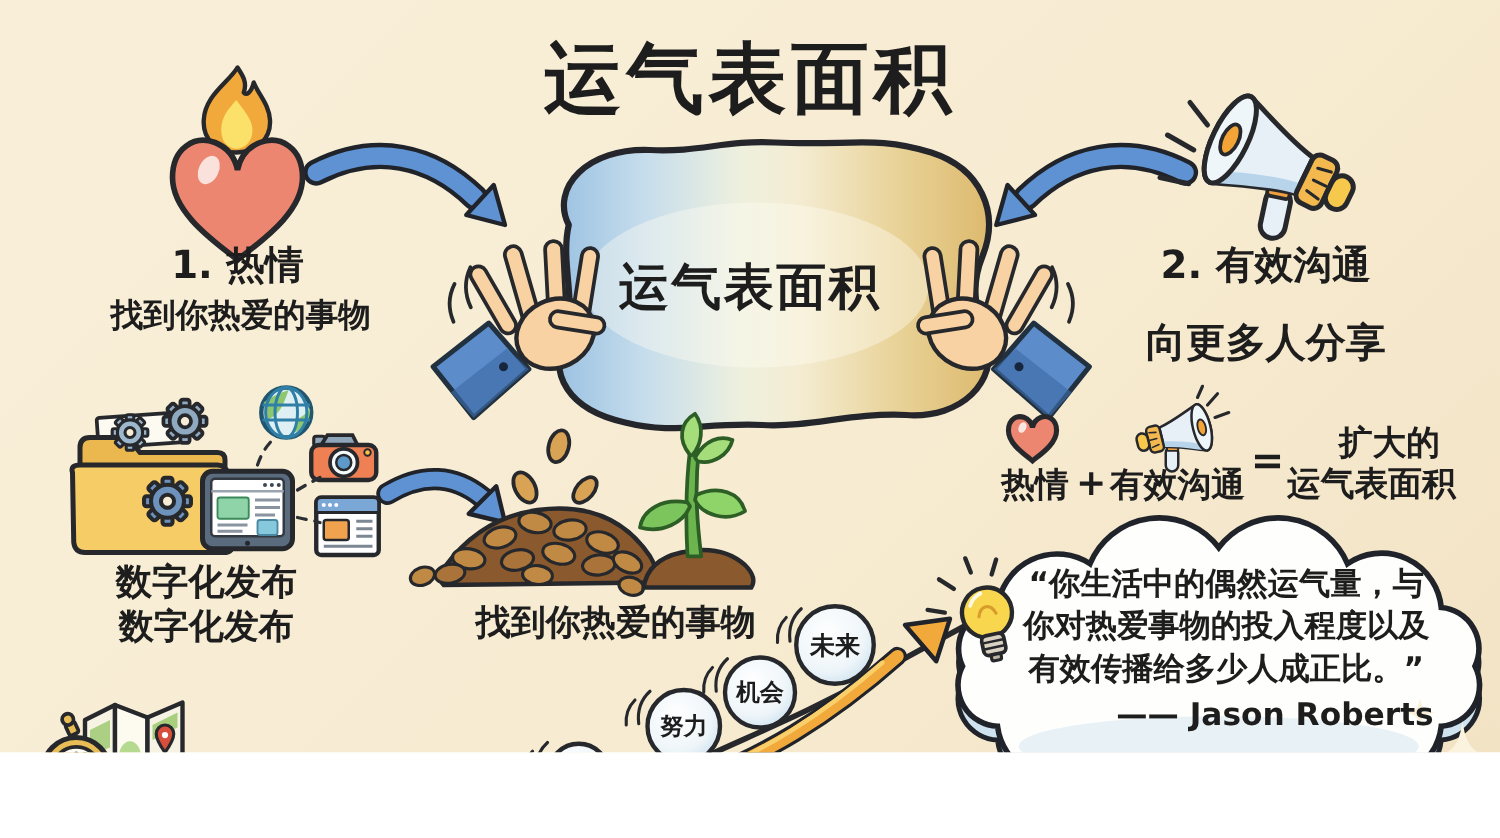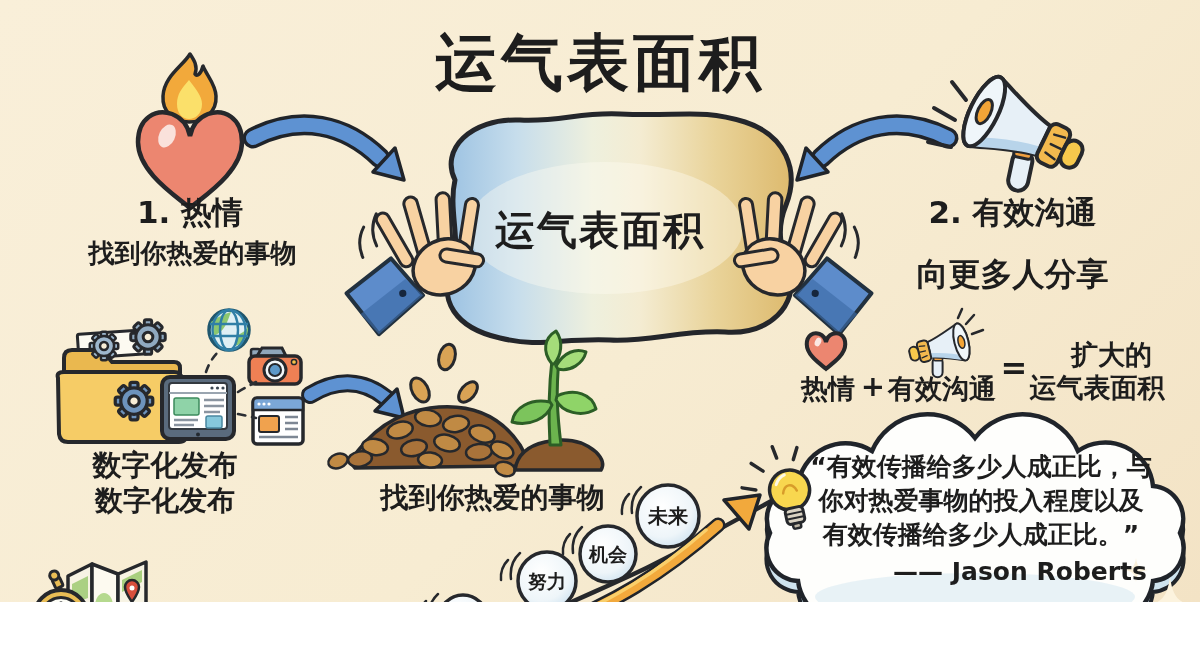--- a/index.html
+++ b/index.html
@@ -302,19 +302,19 @@
   <div class="txt" style="left:632px;width:72px;top:505px;font-size:20px;">未来</div>
 
   <div class="txt" style="left:790px;width:76px;top:373px;font-size:27px;">热情</div>
   <div class="txt" style="left:858px;width:30px;top:369px;font-size:29px;">+</div>
   <div class="txt" style="left:884px;width:116px;top:373px;font-size:27px;">有效沟通</div>
   <div class="txt" style="left:997px;width:34px;top:350px;font-size:32px;font-weight:900;">=</div>
   <div class="txt" style="left:1040px;width:112px;top:339px;font-size:27px;text-align:right;">扩大的</div>
   <div class="txt" style="left:1024px;width:146px;top:372px;font-size:27px;">运气表面积</div>
 
   <div style="position:absolute;left:795px;top:450px;width:372px;">
-    <div class="txt quote-line" style="position:static;">“有效传播给多少人成正比，与</div>
+    <div class="txt quote-line" style="position:static;">“你生活中的偶然运气量，与</div>
     <div class="txt quote-line" style="position:static;">你对热爱事物的投入程度以及</div>
     <div class="txt quote-line" style="position:static;">有效传播给多少人成正比。”</div>
   </div>
   <div class="txt" style="left:880px;width:280px;top:557px;font-size:25px;">—— Jason Roberts</div>
 
 </div>
 
 </body></html>

